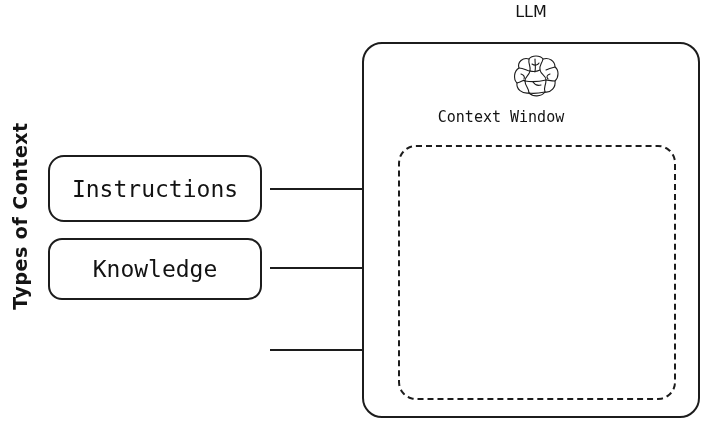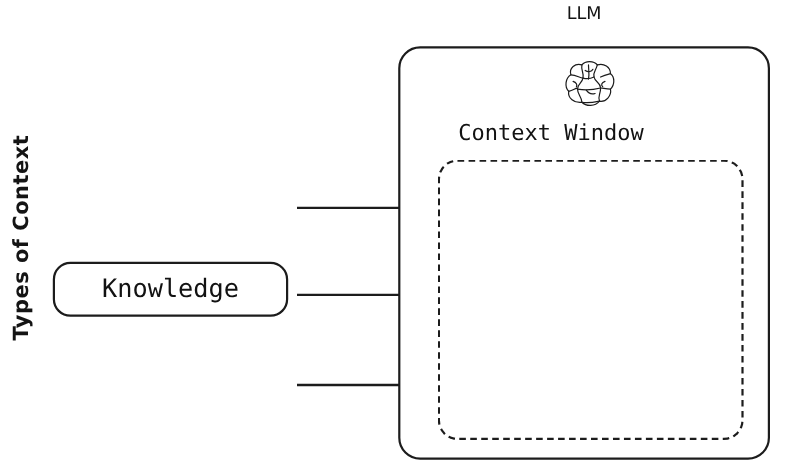--- a/index.html
+++ b/index.html
@@ -58,21 +58,21 @@
     display: flex;
     align-items: center;
     justify-content: center;
     font-family: "DejaVu Sans Mono", "Liberation Mono", monospace;
     font-size: 23px;
     font-weight: 500;
     letter-spacing: 0px;
     color: #121212;
   }
   #ctx-box-0 { top: 155px; height: 67px; }
-  #ctx-box-1 { top: 238px; height: 50px; }
+  #ctx-box-1 { top: 238px; height: 62px; border-radius: 14px; }
   #ctx-box-2 { top: 318px; height: 72px; }
 
   
   .llm-title {
     position: absolute;
     left: 362px;
     top: 2px;
     width: 338px;
     text-align: center;
     font-family: "DejaVu Sans", "Liberation Sans", sans-serif;
@@ -103,21 +103,21 @@
   #brain-icon svg { display: block; width: 100%; height: 100%; }
 
   
   #context-window-label {
     position: absolute;
     left: 362px;
     top: 108px;
     width: 278px;
     text-align: center;
     font-family: "DejaVu Sans Mono", "Liberation Mono", monospace;
-    font-size: 20px;
+    font-size: 15px;
     font-weight: 500;
     color: #121212;
   }
   #context-window-box {
     position: absolute;
     left: 398px;
     top: 145px;
     width: 278px;
     height: 255px;
     box-sizing: border-box;
@@ -142,20 +142,23 @@
 </style>
 </head>
 <body>
 
 <div id="diagram-root">
 
   <div class="axis-label">
     <span class="axis-label-text">Types of Context</span>
   </div>
 
+  <div class="ctx-box" id="ctx-box-0">
+    <span>Instructions</span>
+  </div>
 
   <div class="ctx-box" id="ctx-box-1">
     <span>Knowledge</span>
   </div>
 
 
   <svg class="arrow-svg" id="arrow-0" viewBox="0 0 145 22">
     <line x1="8" y1="11" x2="128" y2="11"></line>
     <path d="M126 4 L142 11 L126 18 L131 11 Z"></path>
   </svg>

